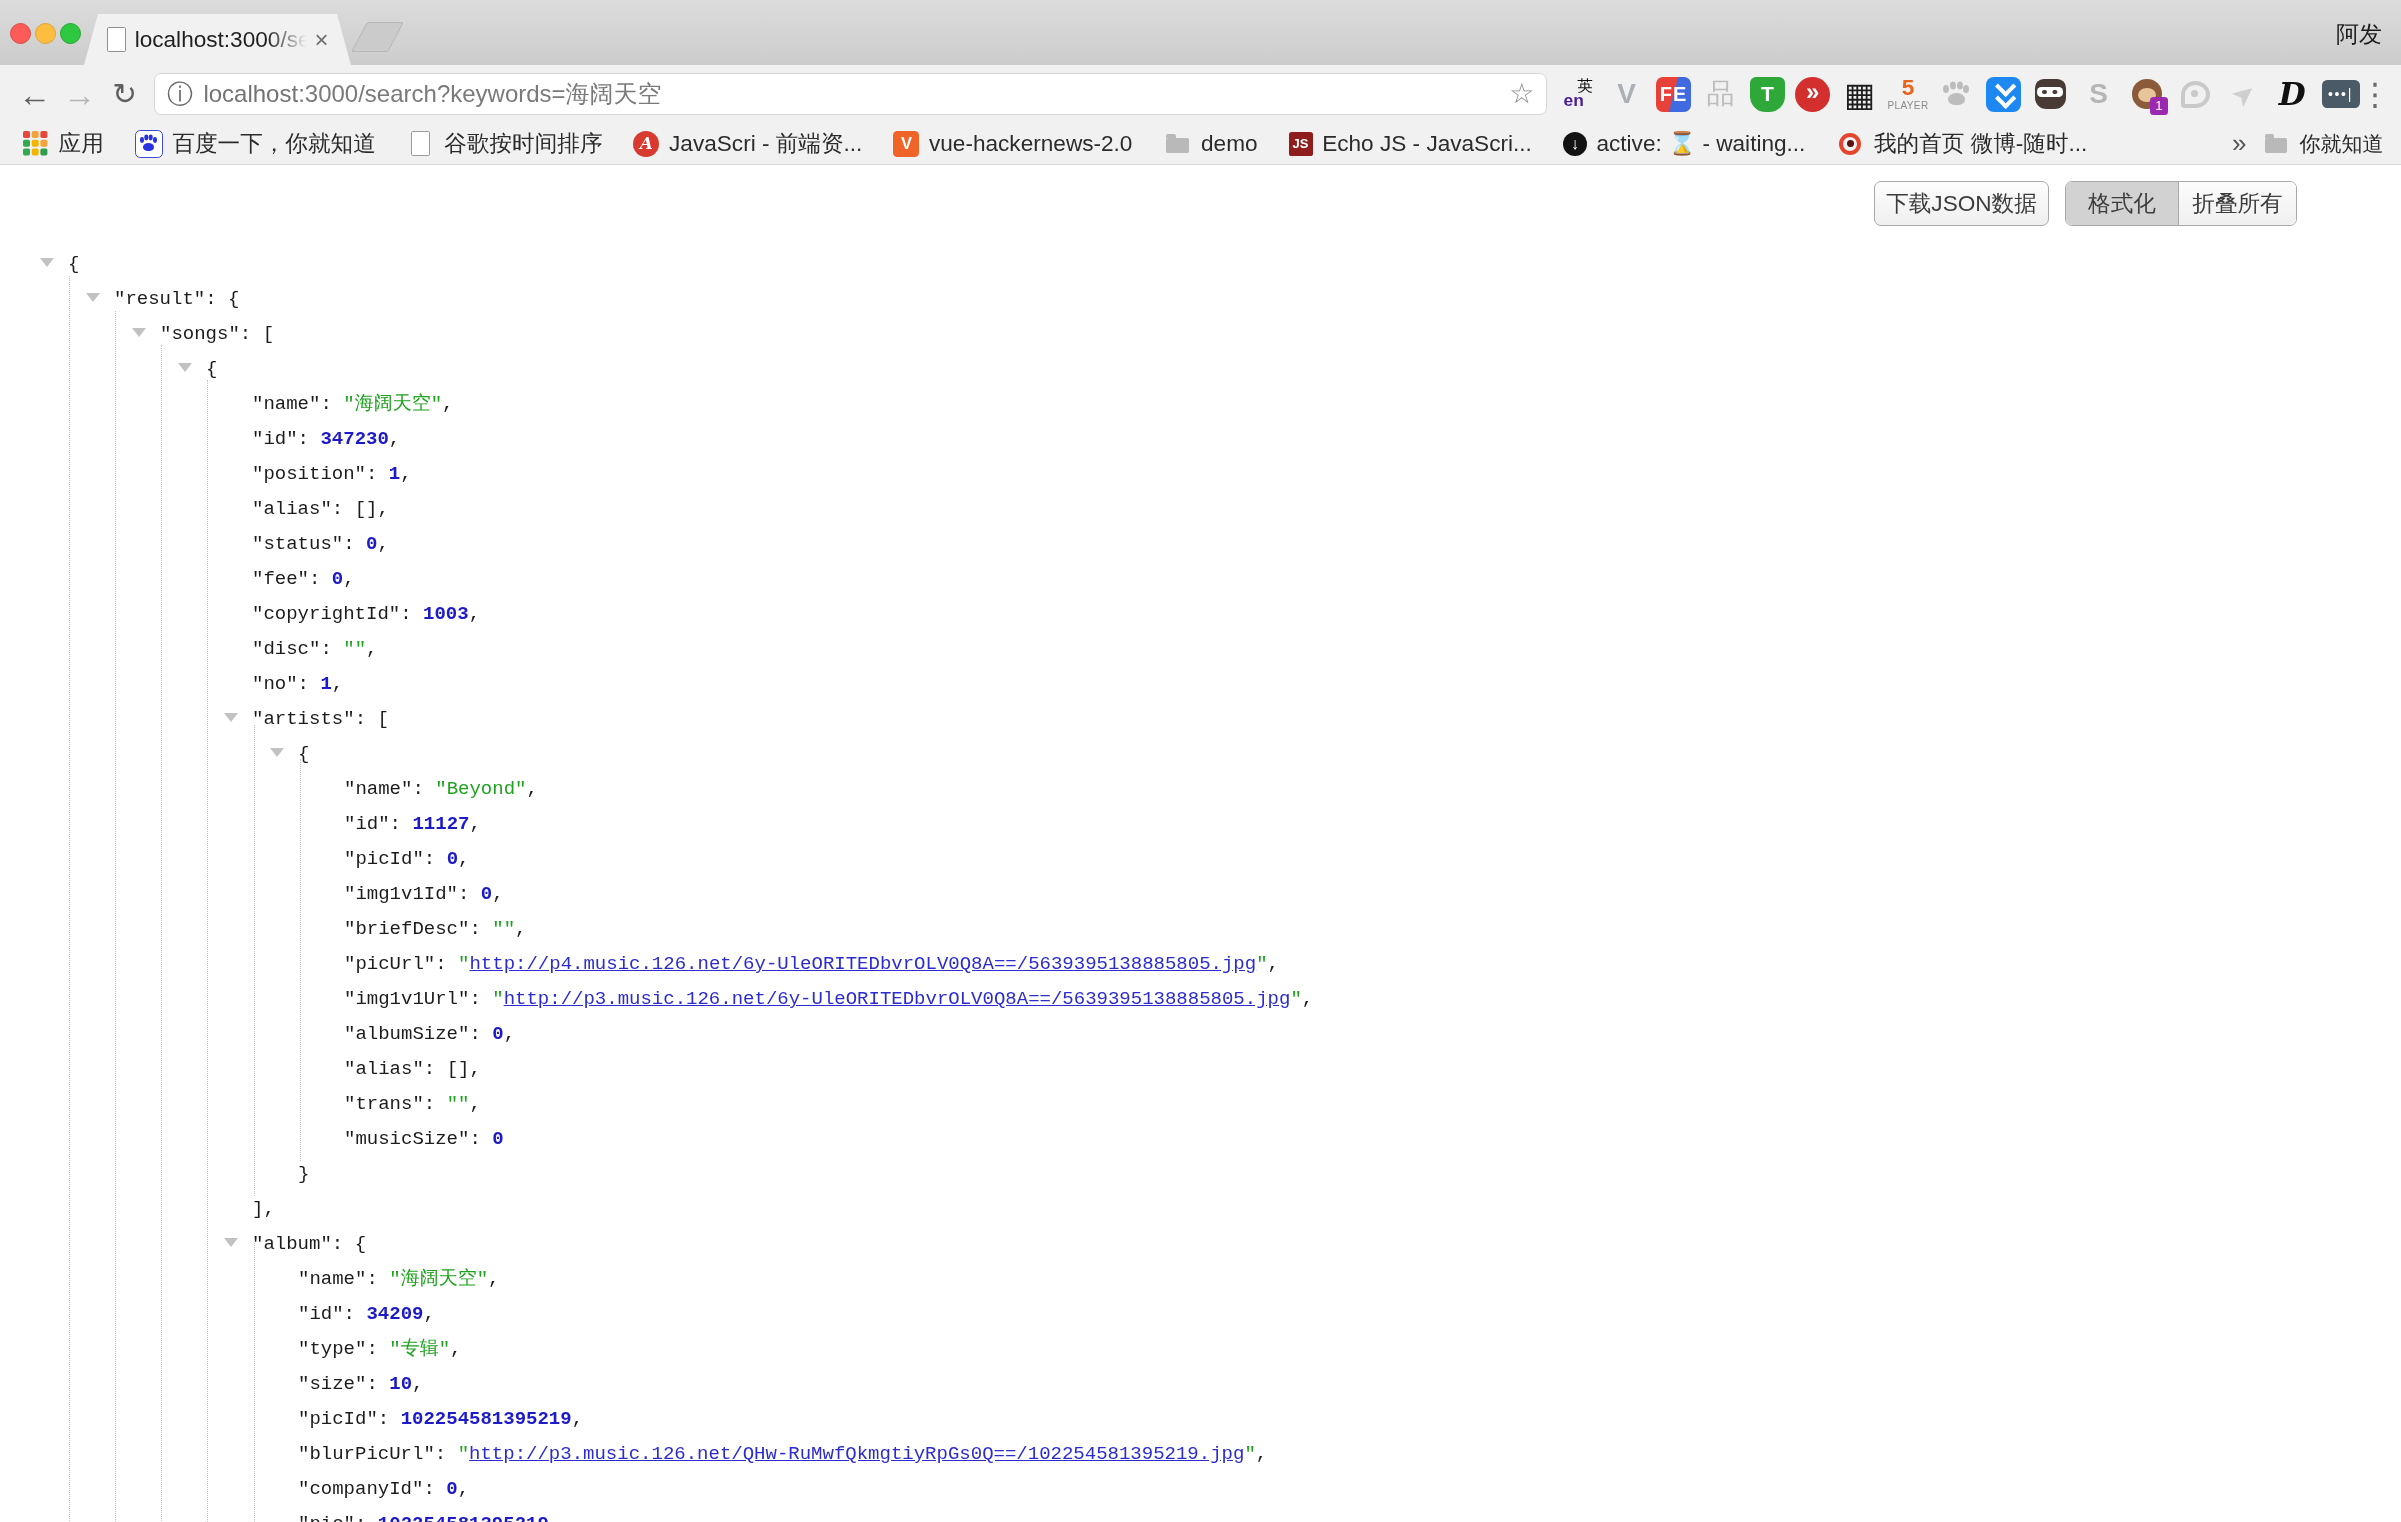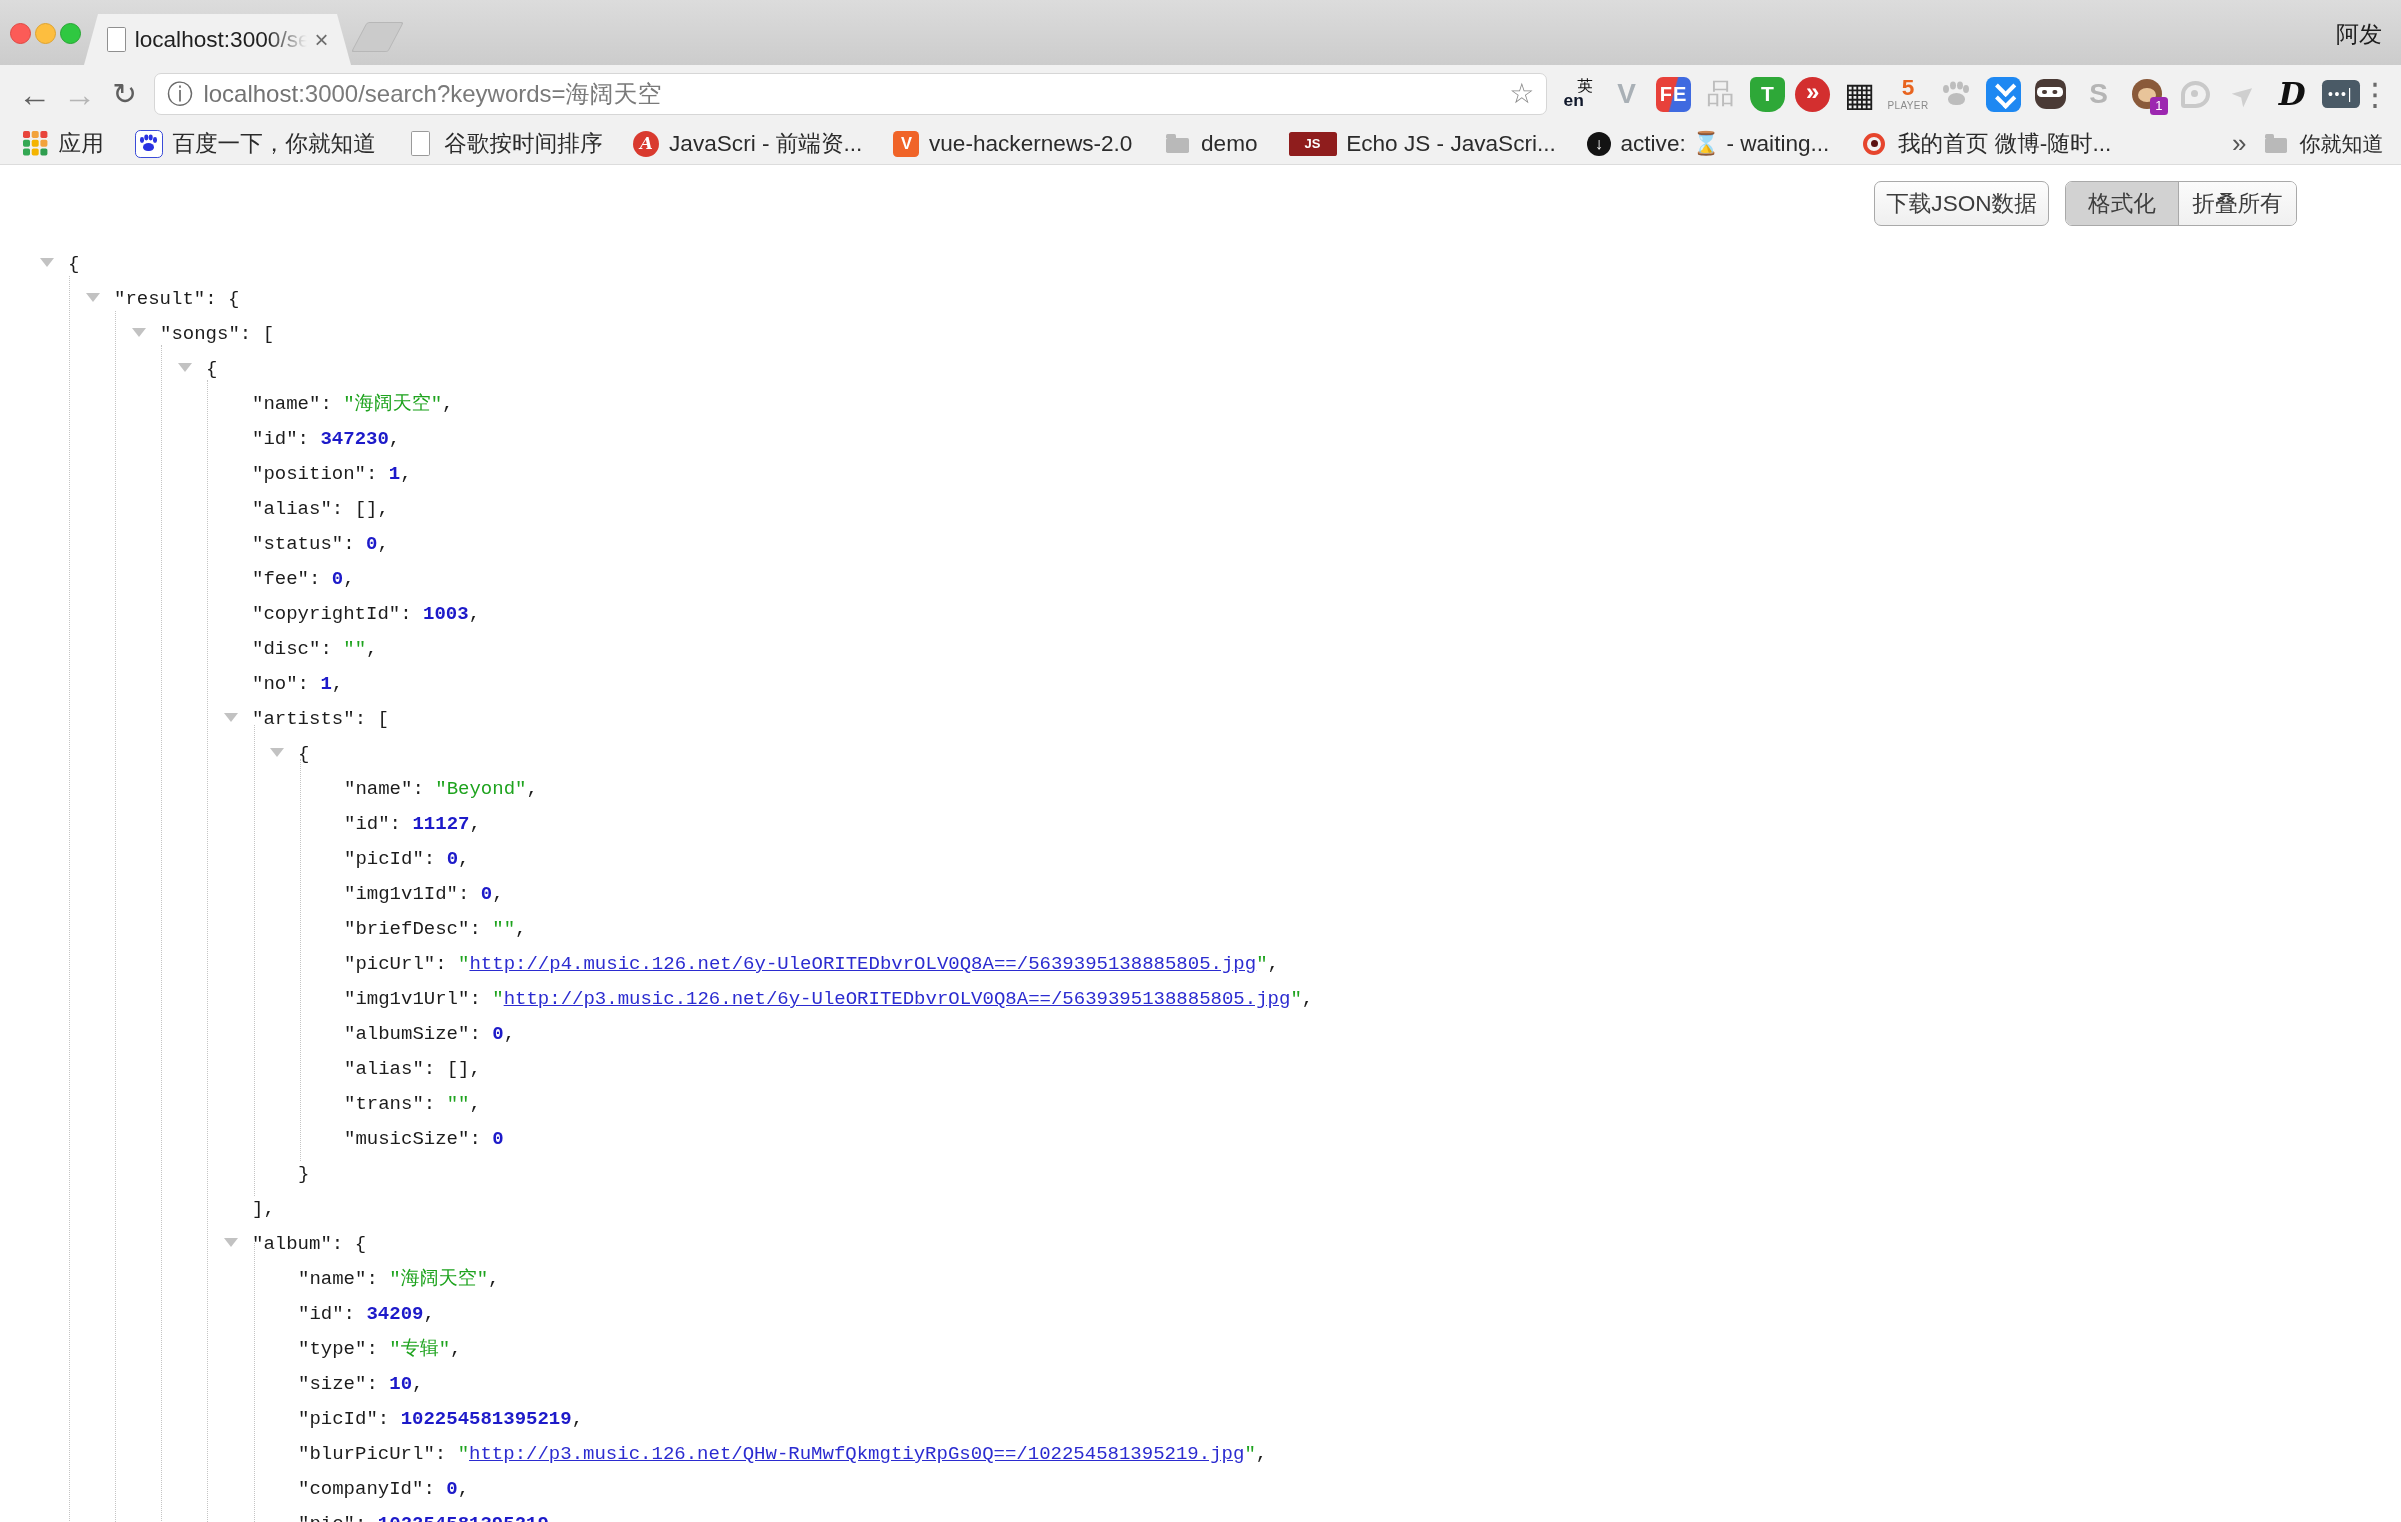--- a/index.html
+++ b/index.html
@@ -32,21 +32,21 @@
   .urltext{font-size:24px;white-space:nowrap;overflow:hidden;}
   .urltext .host{color:#737373;}
   .urltext .rest{color:#7a7a7a;}
   .star{margin-left:auto;font-size:28px;color:#8a8a8a;line-height:1;}
   .exts{display:flex;align-items:center;gap:10.4px;flex:none;}
   .ext{width:38px;height:38px;display:flex;align-items:center;justify-content:center;position:relative;flex:none;}
   .menudots{font-size:31px;color:#6a6a6a;width:29.5px;text-align:center;flex:none;}
   
   .ext .t,.ext .sub,.ext .badge{pointer-events:none;}
   .ext-translate .t{position:absolute;top:0.9px;right:4.3px;font-size:15.6px;color:#111;}
-  .ext-translate .sub{position:absolute;bottom:1.7px;left:4.3px;font-size:17.4px;font-weight:bold;color:#0f172a;}
+  .ext-translate .sub{position:absolute;bottom:1.7px;left:4.3px;font-size:17.4px;font-weight:bold;color:#4c1d95;}
   .ext-vue .t{font-size:28px;font-weight:bold;color:#a9b0b6;}
   .ext-fehelper{background:linear-gradient(105deg,#e8413a 48%,#3f6ae0 52%);border-radius:7px;width:35px;height:35px;}
   .ext-fehelper .t{color:#fff;font-weight:bold;font-size:20px;letter-spacing:0.9px;}
   .ext-sitemap .t{font-size:28px;color:#bdbdbd;}
   .ext-tampermonkey{background:#2ea838;border-radius:6px 6px 45% 45%;width:35px;height:35px;}
   .ext-tampermonkey .t{color:#fff;font-weight:bold;font-size:21px;}
   .ext-fastforward{background:#d32f2f;border-radius:50%;width:35px;height:35px;}
   .ext-fastforward .t{color:#fff;font-weight:bold;font-size:24px;line-height:1;margin-top:-3.5px;}
   .ext-qrcode .t{font-size:33px;color:#1d1d1d;}
   .ext-h5player{flex-direction:column;}
@@ -89,21 +89,21 @@
   .bm-baidu .art{position:relative;width:11.3px;height:8.7px;background:#2932e1;border-radius:50% 50% 46% 46%;margin-top:7px;}
   .bm-baidu .art::before{content:"";position:absolute;left:-3.5px;top:-5.2px;width:4.3px;height:5.2px;border-radius:50%;background:#2932e1;
     box-shadow:4.3px -2.6px 0 #2932e1,8.7px -2.6px 0 #2932e1,13px 0 0 #2932e1;}
   .bm-page .art{width:17.4px;height:22.6px;background:#fff;border:1.7px solid #9a9a9a;border-radius:1.7px;}
   .bm-awesomes{background:#d93a2f;border-radius:50%;width:26px;height:26px;}
   .bm-awesomes .t{color:#fff;font-family:"DejaVu Serif",serif;font-style:italic;font-weight:bold;font-size:16.5px;}
   .bm-vue{background:#f06428;border-radius:4.3px;width:26px;height:26px;}
   .bm-vue .t{color:#fff;font-weight:bold;font-size:16.5px;}
   .bm-folder .art{width:22.6px;height:15.6px;background:#b9b9b9;border-radius:1.7px;position:relative;margin-top:4.3px;}
   .bm-folder .art::before{content:"";position:absolute;top:-4.3px;left:0;width:9.6px;height:4.3px;background:#b9b9b9;border-radius:1.7px 1.7px 0 0;}
-  .bm-echojs{background:#8f1d1d;border-radius:2.6px;width:48px;height:24px;}
+  .bm-echojs{background:#8f1d1d;border-radius:2.6px;width:24px;height:24px;}
   .bm-echojs .t{color:#fff;font-weight:bold;font-size:13px;}
   .bm-active{background:#131313;border-radius:50%;width:24px;height:24px;}
   .bm-active .t{color:#fff;font-weight:bold;font-size:16.5px;line-height:1;}
   .bm-weibo .art{width:14px;height:14px;border:4.3px solid #e6452d;border-radius:50%;position:relative;}
   .bm-weibo .art::before{content:"";position:absolute;left:3.5px;top:3.5px;width:7px;height:7px;background:#5a1010;border-radius:50%;}
   .bm-right{margin-left:auto;display:flex;align-items:center;gap:15.6px;}
   .chev{font-size:26px;color:#555;}
   
   .content{position:relative;height:calc(1523px - 65px - 58px - 43px);background:#fff;}
   .btn{position:absolute;top:15.6px;height:45px;box-sizing:border-box;font-size:22.6px;color:#3d3d3d;

